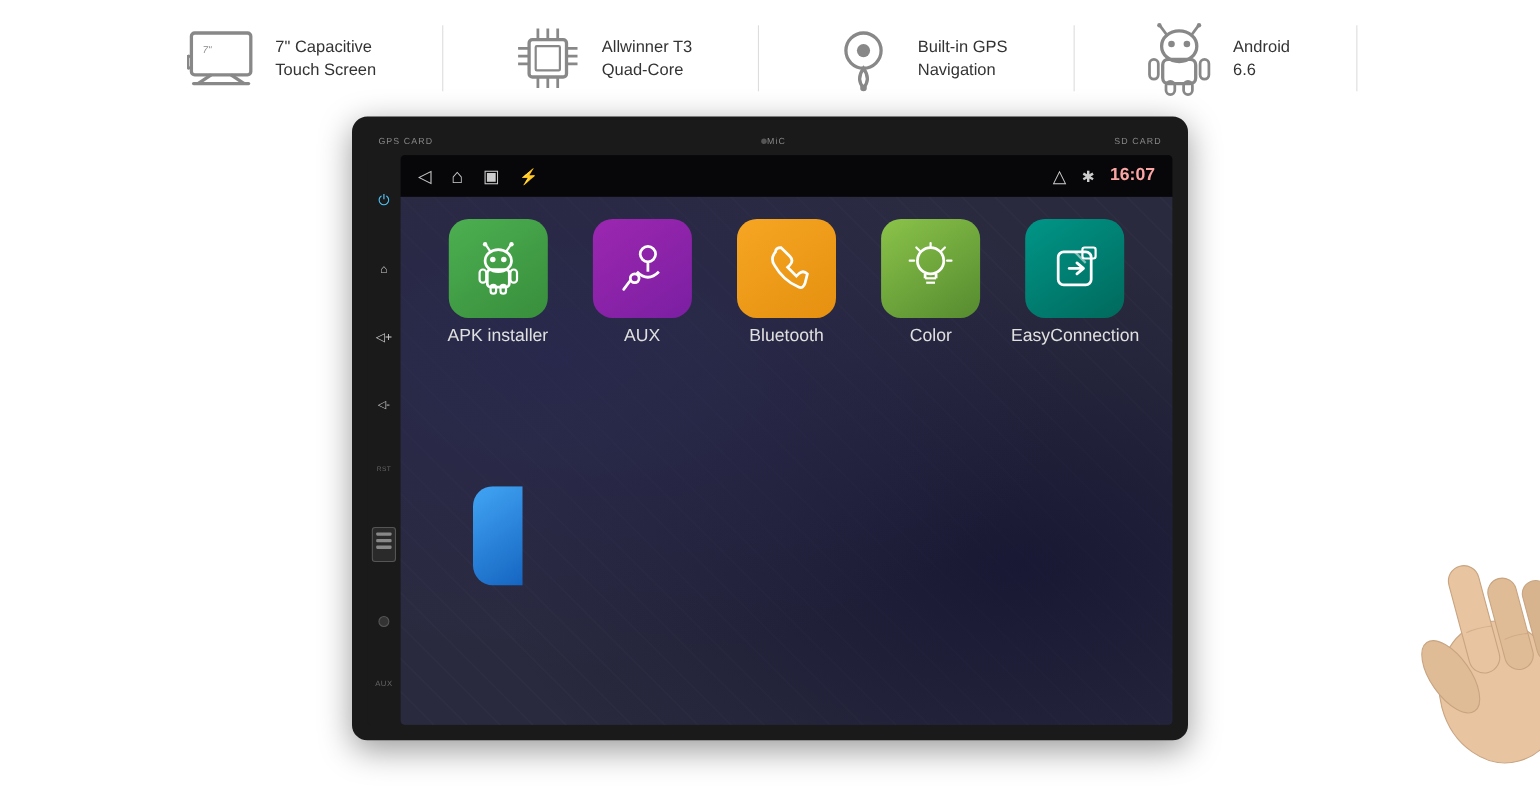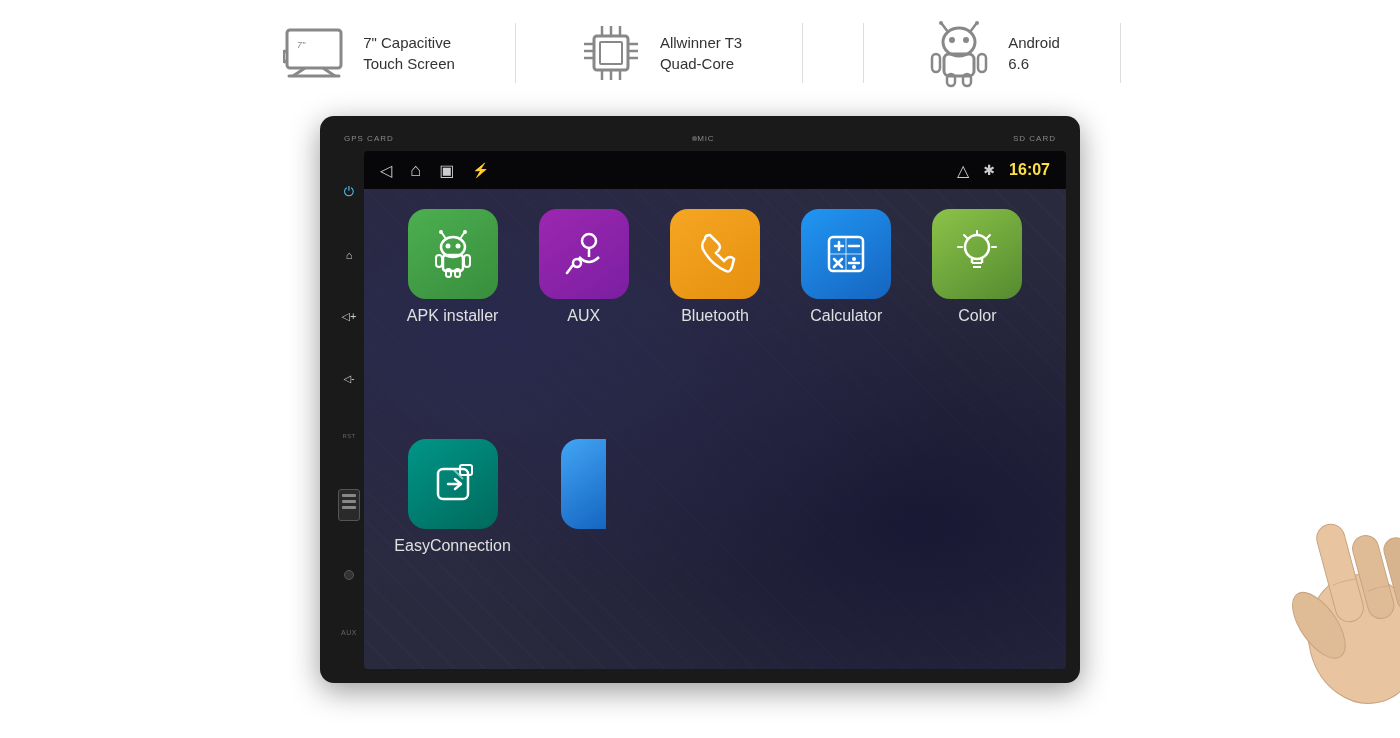--- a/index.html
+++ b/index.html
@@ -42,21 +42,20 @@
       color: #333;
       line-height: 1.4;
     }
 
     
     .device-wrapper {
       display: flex;
       justify-content: center;
       align-items: flex-start;
       position: relative;
-      margin-top: 10px;
     }
 
     .device-outer {
       background: #1a1a1a;
       border-radius: 14px;
       padding: 14px 14px 14px 14px;
       width: 760px;
       position: relative;
       box-shadow: 0 8px 30px rgba(0,0,0,0.4);
     }
@@ -104,21 +103,21 @@
       font-size: 16px;
     }
 
     .nav-right {
       display: flex;
       gap: 14px;
       align-items: center;
     }
 
     .nav-time {
-      color: #fde047;
+      color: #fca5a5;
       font-size: 16px;
       font-weight: bold;
     }
 
     
     .app-grid-bg {
       background: #2a2a3e;
       background-image:
         repeating-linear-gradient(45deg, rgba(255,255,255,0.02) 0, rgba(255,255,255,0.02) 1px, transparent 0, transparent 50%);
       background-size: 30px 30px;
@@ -281,20 +280,34 @@
       </svg>
     </div>
     <div class="feature-text">
       <span>Allwinner T3</span><br>
       <span>Quad-Core</span>
     </div>
   </div>
 
   <div class="features-divider"></div>
 
+  <div class="feature-item">
+    <div class="feature-icon">
+      <svg width="70" height="70" viewBox="0 0 70 70">
+        <circle cx="35" cy="28" r="16" fill="none" stroke="#888" stroke-width="3"></circle>
+        <circle cx="35" cy="28" r="6" fill="#888"></circle>
+        <path d="M35 44 Q28 54 35 62 Q42 54 35 44Z" fill="none" stroke="#888" stroke-width="3"></path>
+        <circle cx="35" cy="62" r="3" fill="#888"></circle>
+      </svg>
+    </div>
+    <div class="feature-text">
+      <span>Built-in GPS</span><br>
+      <span>Navigation</span>
+    </div>
+  </div>
 
   <div class="features-divider"></div>
 
   <div class="feature-item">
     <div class="feature-icon">
       <svg width="70" height="70" viewBox="0 0 70 70">
 
         <ellipse cx="35" cy="24" rx="16" ry="14" fill="none" stroke="#888" stroke-width="3"></ellipse>
 
         <line x1="24" y1="14" x2="18" y2="6" stroke="#888" stroke-width="2.5" stroke-linecap="round"></line>
@@ -418,43 +431,20 @@
           <div class="app-icon-wrapper">
             <div class="app-icon app-bluetooth">
               <svg width="50" height="50" viewBox="0 0 50 50">
 
                 <path d="M15 10 Q15 6 20 6 L28 14 Q32 18 28 22 L26 24 Q30 28 34 32 L36 30 Q40 26 44 30 L42 38 Q40 44 36 42 Q22 36 14 22 Q10 16 15 10Z" fill="none" stroke="white" stroke-width="2.5"></path>
               </svg>
             </div>
             <span class="app-label">Bluetooth</span>
           </div>
 
-          <div class="app-icon-wrapper">
-            <div class="app-icon app-calculator">
-              <svg width="50" height="50" viewBox="0 0 50 50">
-                <rect x="8" y="8" width="34" height="34" rx="4" fill="none" stroke="white" stroke-width="2.5"></rect>
-
-                <line x1="25" y1="8" x2="25" y2="42" stroke="white" stroke-width="1.5" opacity="0.5"></line>
-                <line x1="8" y1="25" x2="42" y2="25" stroke="white" stroke-width="1.5" opacity="0.5"></line>
-
-                <line x1="14" y1="17" x2="22" y2="17" stroke="white" stroke-width="2.5" stroke-linecap="round"></line>
-                <line x1="18" y1="13" x2="18" y2="21" stroke="white" stroke-width="2.5" stroke-linecap="round"></line>
-
-                <line x1="28" y1="17" x2="38" y2="17" stroke="white" stroke-width="2.5" stroke-linecap="round"></line>
-
-                <line x1="13" y1="30" x2="21" y2="38" stroke="white" stroke-width="2.5" stroke-linecap="round"></line>
-                <line x1="21" y1="30" x2="13" y2="38" stroke="white" stroke-width="2.5" stroke-linecap="round"></line>
-
-                <line x1="28" y1="34" x2="38" y2="34" stroke="white" stroke-width="2.5" stroke-linecap="round"></line>
-                <circle cx="33" cy="30" r="2" fill="white"></circle>
-                <circle cx="33" cy="38" r="2" fill="white"></circle>
-              </svg>
-            </div>
-            <span class="app-label">Calculator</span>
-          </div>
 
 
           <div class="app-icon-wrapper">
             <div class="app-icon app-color">
               <svg width="50" height="50" viewBox="0 0 50 50">
 
                 <circle cx="25" cy="18" r="12" fill="none" stroke="white" stroke-width="2.5"></circle>
                 <line x1="20" y1="30" x2="20" y2="34" stroke="white" stroke-width="2.5"></line>
                 <line x1="30" y1="30" x2="30" y2="34" stroke="white" stroke-width="2.5"></line>
                 <line x1="20" y1="34" x2="30" y2="34" stroke="white" stroke-width="2"></line>

